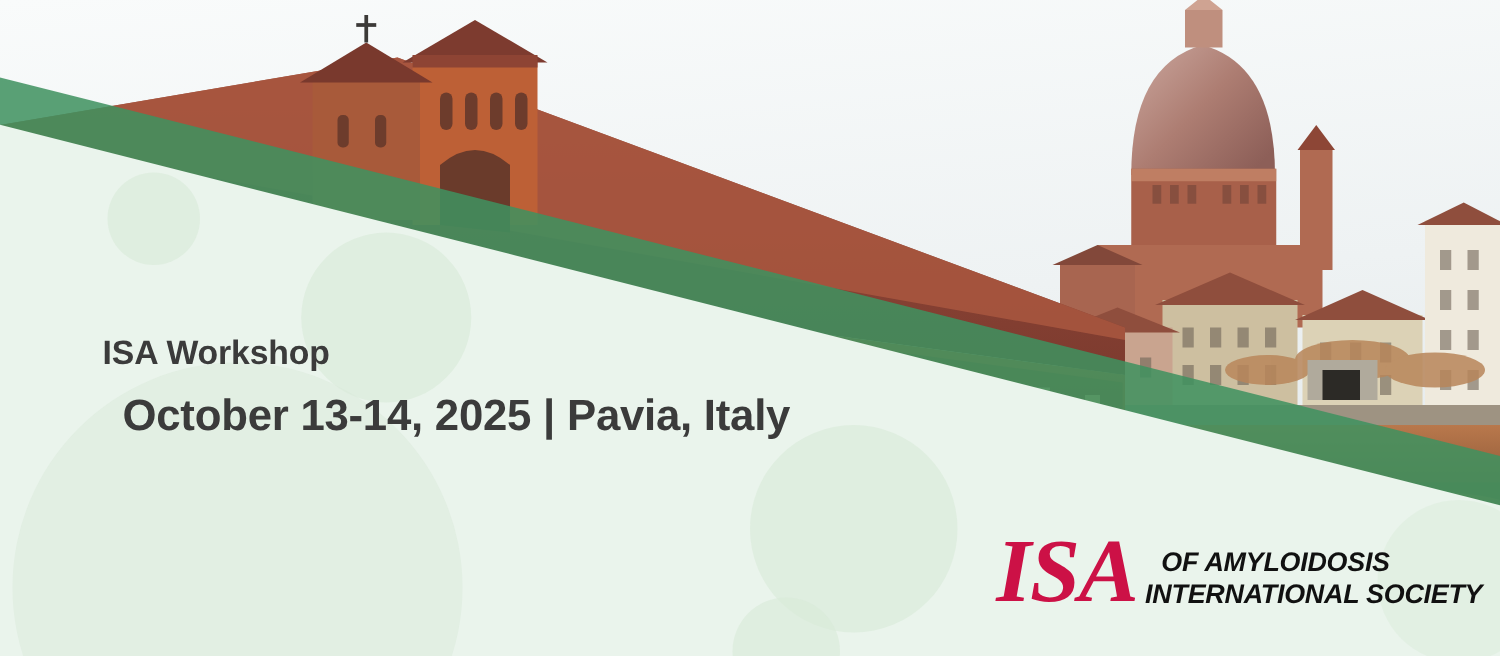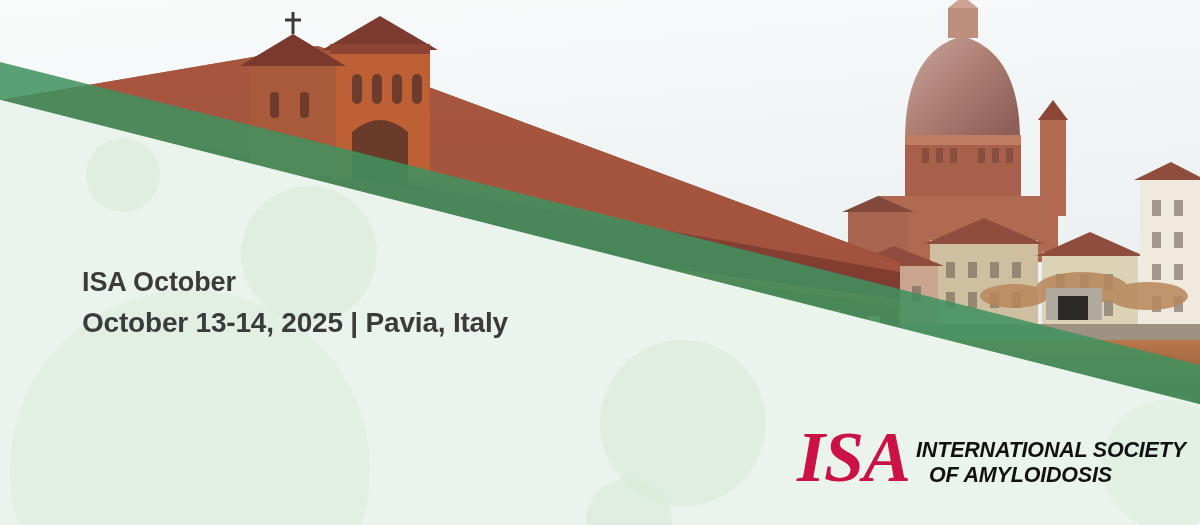--- a/index.html
+++ b/index.html
@@ -86,25 +86,25 @@
     color: #4a9a5a;
     font-size: 44px;
     font-weight: 700;
     line-height: 1.16;
     letter-spacing: -0.8px;
     margin: 0 0 14px 0;
   }
   .title .ln { display: block; }
   .meta {
     color: #3b3b3b;
-    font-size: 28px;
+    font-size: 35px;
     font-weight: 700;
     letter-spacing: -0.2px;
     line-height: 1.1;
-    margin: 0;
+    margin: 16px;
   }
 
   
   .logo {
     position: absolute;
     left: 797px;
     top: 424px;
     display: flex;
     align-items: flex-start;
   }
@@ -349,25 +349,25 @@
   <div class="circles">
     <span class="circ c1"></span>
     <span class="circ c2"></span>
     <span class="circ c3"></span>
     <span class="circ c4"></span>
     <span class="circ c5"></span>
     <span class="circ c6"></span>
   </div>
 
   <div class="copy">
-    <p class="eyebrow">ISA October</p>
+    <p class="eyebrow">ISA Workshop</p>
     <p class="meta">October 13-14, 2025 | Pavia, Italy</p>
   </div>
 
   <div class="logo">
     <span class="logo-mark">ISA</span>
     <span class="logo-words">
+      <span class="lw lw2">OF AMYLOIDOSIS</span>
       <span class="lw lw1">INTERNATIONAL SOCIETY</span>
-      <span class="lw lw2">OF AMYLOIDOSIS</span>
     </span>
   </div>
 
 </div>
 
 </body></html>

